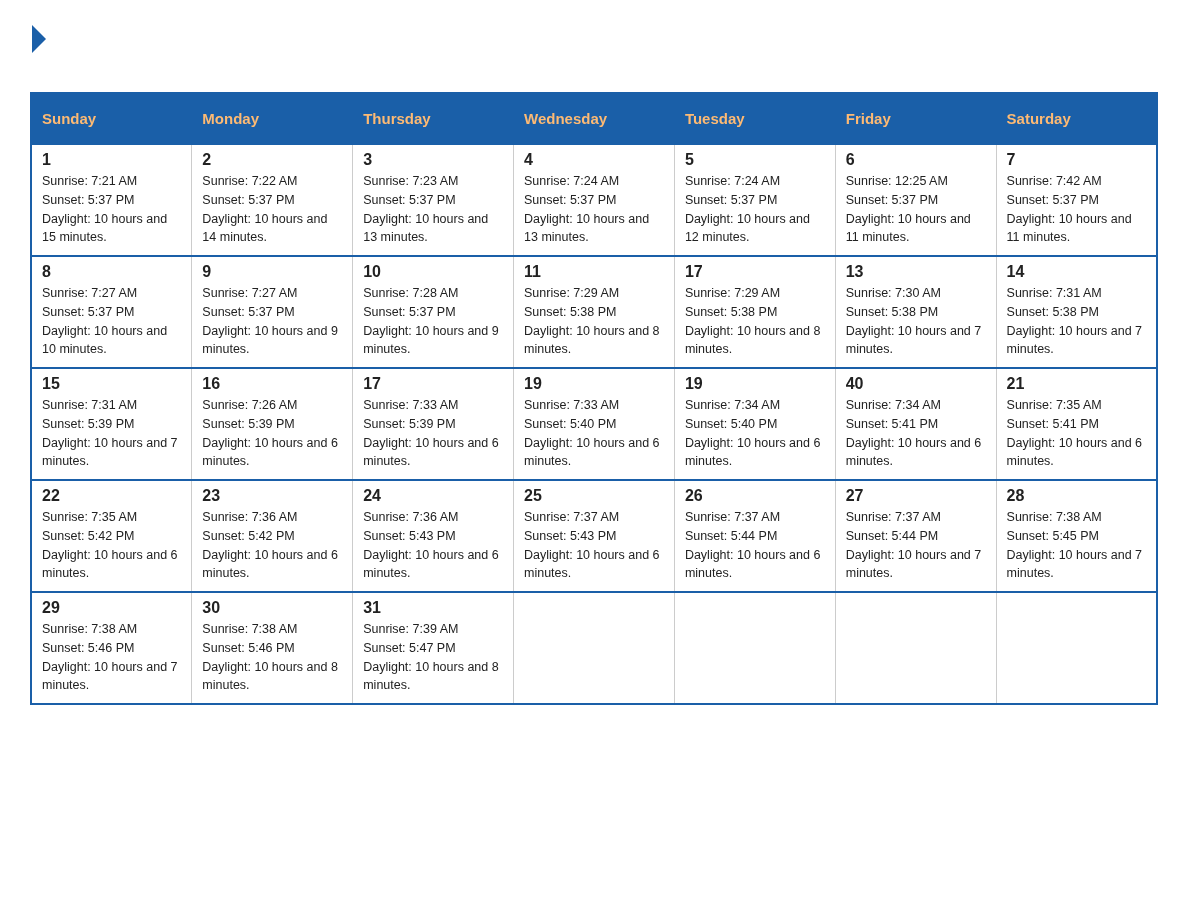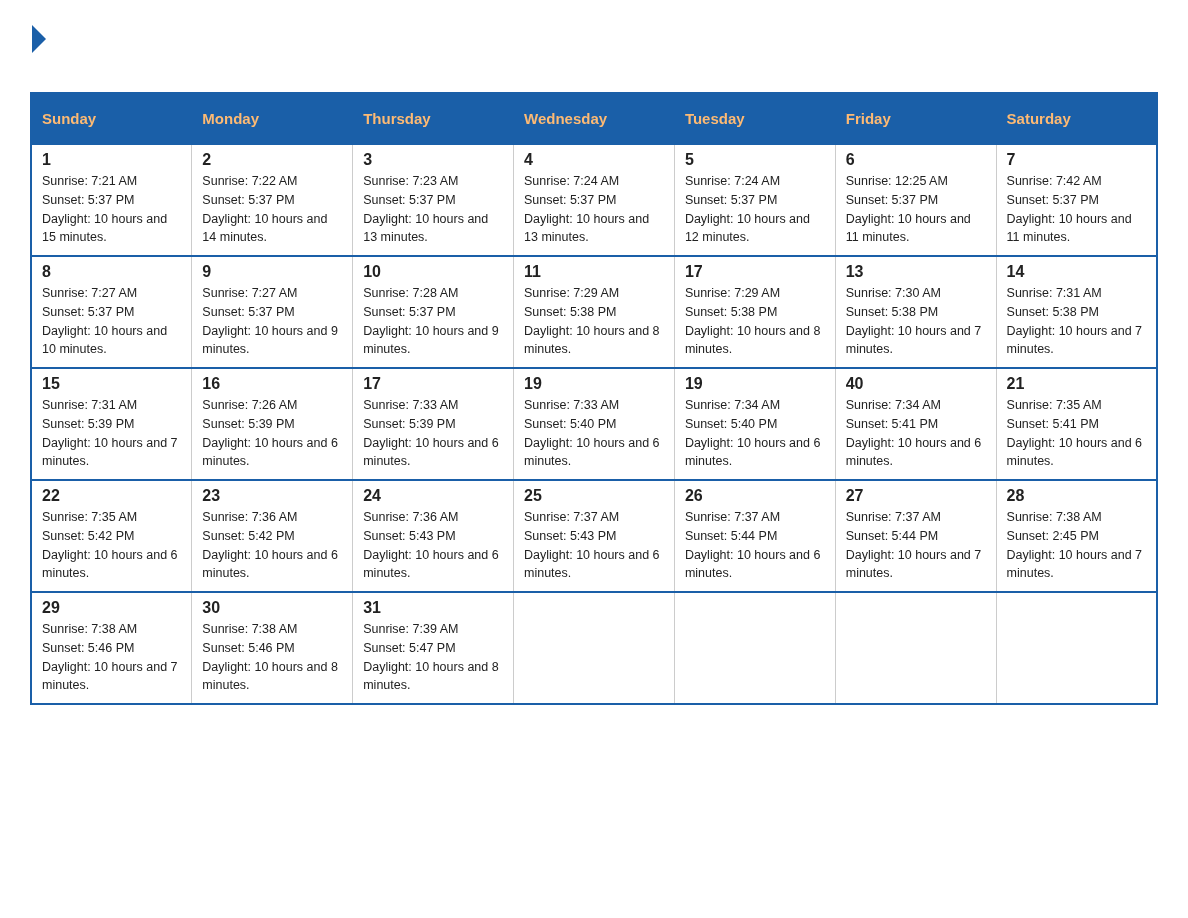--- a/index.html
+++ b/index.html
@@ -369,21 +369,21 @@
         <div class="day-info">
           <span>Sunrise: 7:37 AM</span><br>
           <span>Sunset: 5:44 PM</span><br>
           <span>Daylight: 10 hours and 7 minutes.</span>
         </div>
       </td>
         <td>
         <span class="day-number">28</span>
         <div class="day-info">
           <span>Sunrise: 7:38 AM</span><br>
-          <span>Sunset: 2:45 PM</span><br>
+          <span>Sunset: 5:45 PM</span><br>
           <span>Daylight: 10 hours and 7 minutes.</span>
         </div>
       </td>
       </tr>
       <tr>
         <td>
         <span class="day-number">29</span>
         <div class="day-info">
           <span>Sunrise: 7:38 AM</span><br>
           <span>Sunset: 5:46 PM</span><br>

